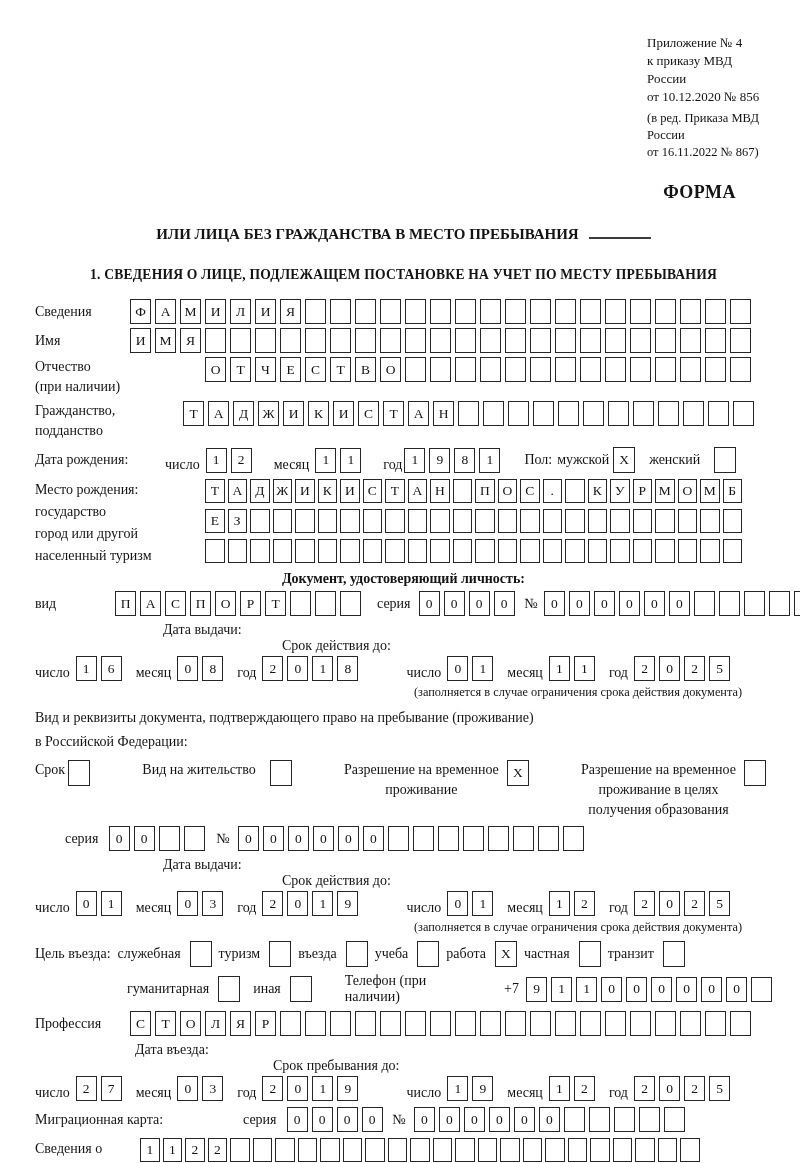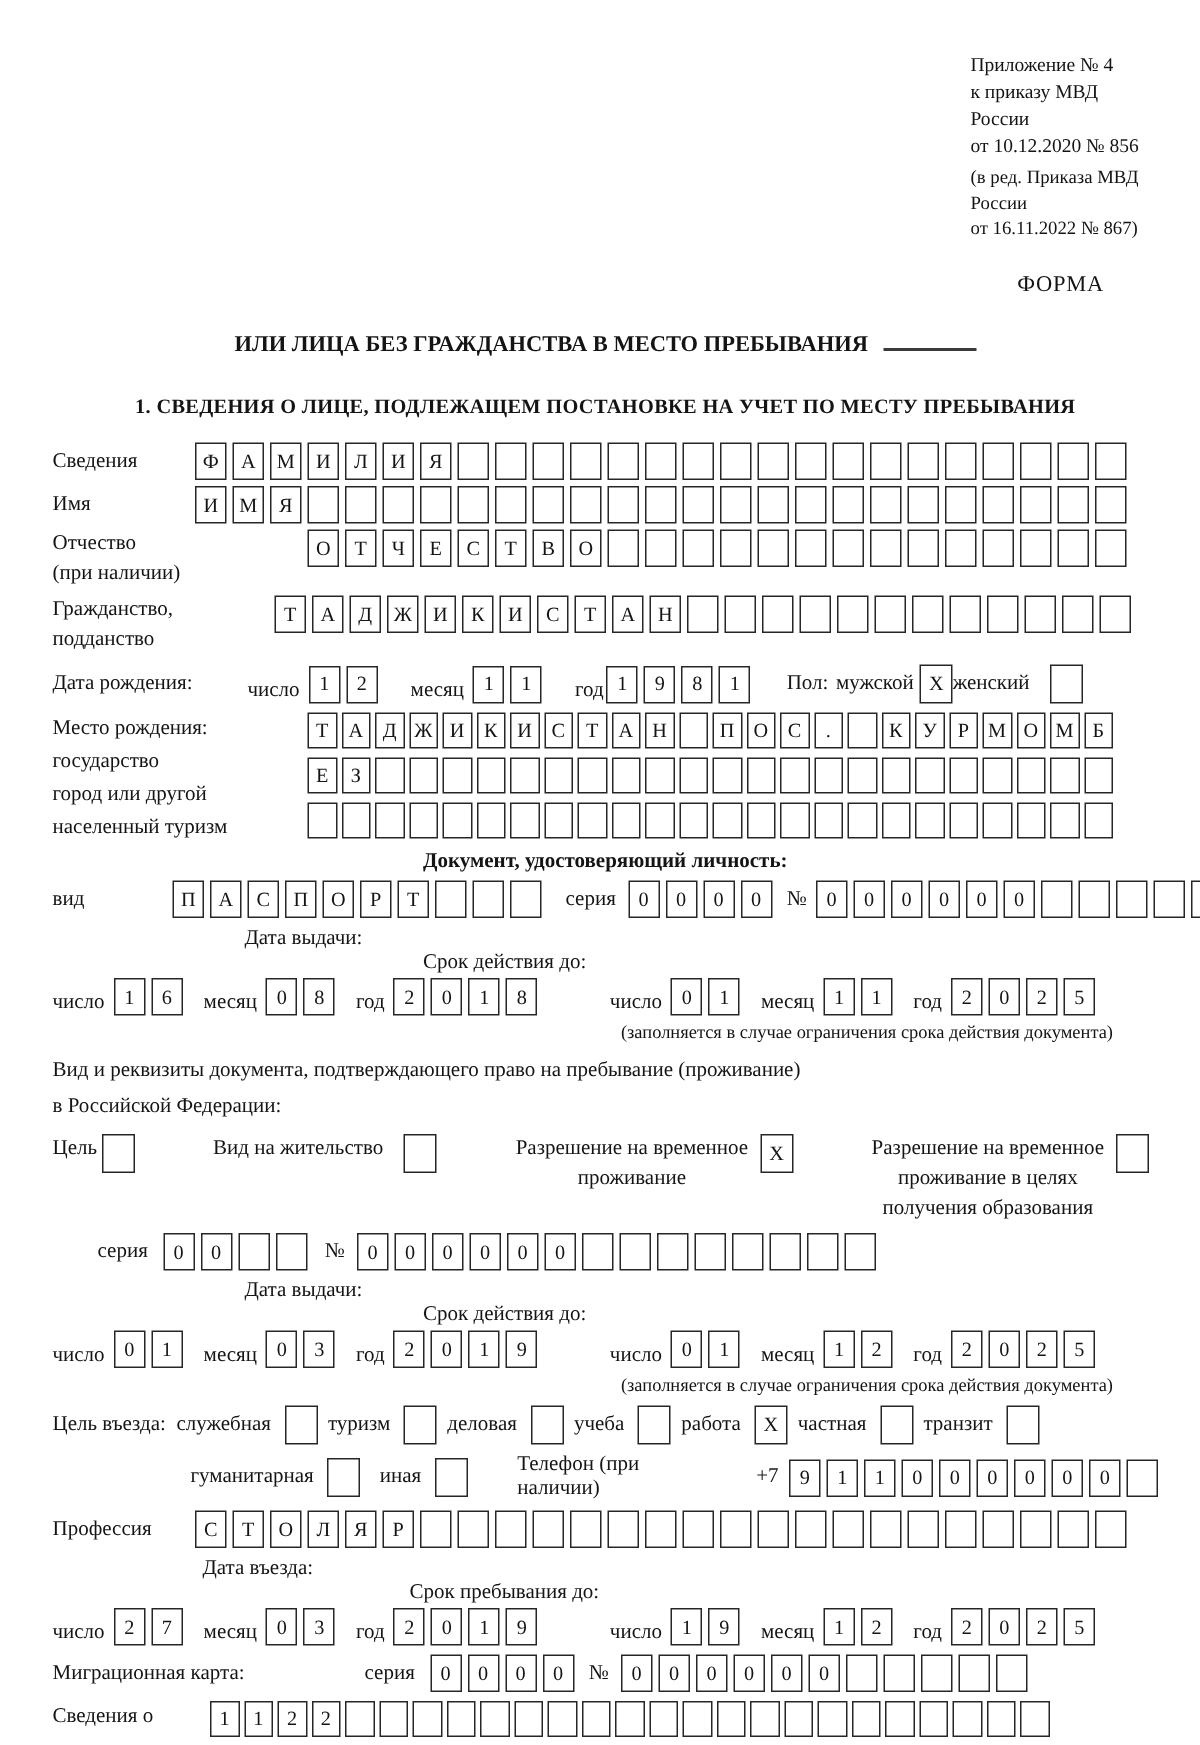--- a/index.html
+++ b/index.html
@@ -8,21 +8,21 @@
     width: 800px; height: 1163px; overflow: hidden;
     font-family: "Liberation Serif", "DejaVu Serif", serif;
     color: #141414; font-size: 14px;
   }
   .page { padding: 34px 28px 0 35px; }
 
   
   .hdr-note { margin-left: 612px; font-size: 13px; line-height: 1.38; }
   .hdr-note .small { font-size: 12.5px; }
   .hdr-note .gap { margin-top: 4px; }
-  .forma { text-align: right; margin: 20px 36px 0 0; font-weight: normal; font-size: 15px; letter-spacing: .5px; }
+  .forma { text-align: right; margin: 20px 36px 0 0; font-weight: bold; font-size: 18px; letter-spacing: .5px; }
 
   
   .title { text-align: center; font-weight: bold; font-size: 15px; margin-top: 20px; line-height: 1.5; }
   .blank-line { display:inline-block; width: 62px; border-bottom: 2.5px solid #3a3a3a; height: .85em; margin-left: 10px; }
   .sec1 { text-align: center; font-weight: bold; font-size: 13.6px; margin-top: 22px; letter-spacing: .2px; }
 
   
   .form-body { margin-top: 16px; }
   .frow { display: flex; align-items: center; margin-bottom: 4px; }
   .frow.top { align-items: flex-start; }
@@ -226,21 +226,21 @@
         <span class="boxes">
             <span class="box">1</span>
             <span class="box">9</span>
             <span class="box">8</span>
             <span class="box">1</span>
           </span>
       </span>
       <span style="margin-left:10px">Пол:</span>
       <span style="margin-left:5px">мужской</span>
       <span class="cb" style="margin-left:4px">X</span>
-      <span style="">женский</span>
+      <span style="margin-left:14px">женский</span>
       <span class="cb" style="margin-left:14px"></span>
     </div>
 
     <div class="frow top mt6">
       <span class="lab w170" style="line-height:22px">
         <span>Место рождения:</span><br>
         <span>государство</span><br>
         <span>город или другой</span><br>
         <span>населенный туризм</span>
       </span>
@@ -410,21 +410,21 @@
           </span>
       </span>
     </div>
     <div class="note">(заполняется в случае ограничения срока действия документа)</div>
 
     <div class="intro">Вид и реквизиты документа, подтверждающего право на пребывание (проживание)</div>
     <div class="intro">в Российской Федерации:</div>
 
     <div class="frow top mt6" style="justify-content:space-between;padding-right:6px">
       <span class="opt">
-        <span class="txt">Цель</span>
+        <span class="txt">Срок</span>
         <span class="cb" style="margin-left:3px"></span>
       </span>
       <span class="opt">
         <span class="txt">Вид на жительство</span>
         <span class="cb" style="margin-left:14px"></span>
       </span>
       <span class="opt">
         <span class="txt">
           <span>Разрешение на временное</span><br>
           <span>проживание</span>
@@ -514,21 +514,21 @@
       </span>
     </div>
     <div class="note">(заполняется в случае ограничения срока действия документа)</div>
 
     <div class="purpose-row">
       <span>Цель въезда:</span>
       <span>служебная</span>
       <span class="cb"></span>
       <span>туризм</span>
       <span class="cb"></span>
-      <span>деловая</span>
+      <span>въезда</span>
       <span class="cb"></span>
       <span>учеба</span>
       <span class="cb"></span>
       <span>работа</span>
       <span class="cb">X</span>
       <span>частная</span>
       <span class="cb"></span>
       <span>транзит</span>
       <span class="cb"></span>
     </div>

